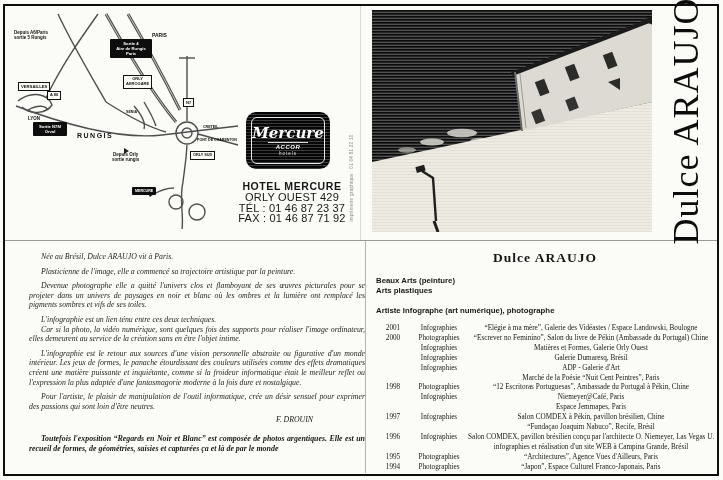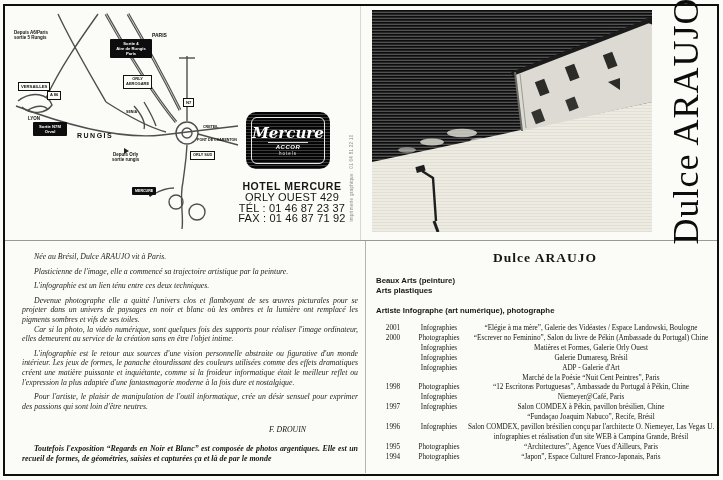--- a/index.html
+++ b/index.html
@@ -36,25 +36,25 @@
   .hotel-line{font-size:11px;line-height:10.5px;letter-spacing:.2px;}
   .print-credit{position:absolute;left:351px;top:178px;transform:translate(-50%,-50%) rotate(-90deg);
         font:400 4.5px/5px "Liberation Sans",sans-serif;color:#8a8a84;white-space:nowrap;letter-spacing:.3px;}
 
   
   .photo{position:absolute;left:372px;top:10px;width:280px;height:222px;background:#181818;}
   .vertical-name{position:absolute;left:686px;top:121px;transform:translate(-50%,-50%) rotate(-90deg);
         white-space:nowrap;font:400 36px/36px "Liberation Serif",serif;color:#0c0c0c;letter-spacing:1px;}
 
   
-  .bio{position:absolute;left:12px;top:247px;width:352px;padding:0 6px 0 10px;box-sizing:border-box;}
+  .bio{position:absolute;left:19px;top:247px;width:352px;padding:0 6px 0 10px;box-sizing:border-box;}
   .bio p{margin:5px 0 0;font:italic 700 7.8px/9.6px "Liberation Serif",serif;font-weight:400;
         text-align:justify;text-indent:12px;color:#1d1d1d;}
   .bio p.cont{margin-top:0;}
-  .bio .signature{margin:14px 52px 0 0;text-align:right;font:italic 400 7.8px/10px "Liberation Serif",serif;}
+  .bio .signature{margin:4px 52px 0 0;text-align:right;font:italic 400 7.8px/10px "Liberation Serif",serif;}
   .bio .footnote{margin-top:9px;font:italic 700 7.9px/9.8px "Liberation Serif",serif;text-align:justify;text-indent:12px;}
 
   
   .cv{position:absolute;left:368px;top:246px;width:350px;padding:0 4px 0 8px;box-sizing:border-box;}
   .cv-title{text-align:center;font:700 13.5px/16px "Liberation Serif",serif;letter-spacing:1px;margin:4px 0 10px;}
   .cv-head{font:700 7.8px/10px "Liberation Sans",sans-serif;}
   .cv-role{font:700 7.8px/10px "Liberation Sans",sans-serif;margin-top:10px;margin-bottom:8px;}
   .cv-row{display:grid;grid-template-columns:34px 58px 1fr;font:400 7.2px/9.9px "Liberation Serif",serif;}
   .cv-row span{white-space:nowrap;overflow:hidden;text-align:center;}
 </style>
@@ -187,22 +187,22 @@
       <path d="M64,211 L61,168 L50,161" stroke="#1e1e1e" stroke-width="2.4" fill="none"></path>
       <rect x="44" y="156" width="9" height="6" fill="#1e1e1e" transform="rotate(-15 48 159)"></rect>
       <path d="M62,211 L66,222" stroke="#1e1e1e" stroke-width="3" fill="none"></path>
     </svg>
   </div>
   <div class="vertical-name">Dulce ARAUJO</div>
 
   <div class="bio">
     <p>Née au Brésil, Dulce ARAUJO vit à Paris.</p>
     <p>Plasticienne de l'image, elle a commencé sa trajectoire artistique par la peinture.</p>
+    <p>Devenue photographe elle a quitté l'univers clos et flamboyant de ses œuvres picturales pour se projeter dans un univers de paysages en noir et blanc où les ombres et la lumière ont remplacé les pigments sombres et vifs de ses toiles.</p>
     <p>L'infographie est un lien ténu entre ces deux techniques.</p>
-    <p>Devenue photographe elle a quitté l'univers clos et flamboyant de ses œuvres picturales pour se projeter dans un univers de paysages en noir et blanc où les ombres et la lumière ont remplacé les pigments sombres et vifs de ses toiles.</p>
     <p class="cont">Car si la photo, la vidéo numérique, sont quelques fois des supports pour réaliser l'image ordinateur, elles demeurent au service de la création sans en être l'objet intime.</p>
     <p>L'infographie est le retour aux sources d'une vision personnelle abstraite ou figurative d'un monde intérieur. Les jeux de formes, le panache étourdissant des couleurs utilisées comme des effets dramatiques créent une matière puissante et inquiétante, comme si la froideur informatique était le meilleur reflet ou l'expression la plus adaptée d'une fantasmagorie moderne à la fois dure et nostalgique.</p>
     <p>Pour l'artiste, le plaisir de manipulation de l'outil informatique, crée un désir sensuel pour exprimer des passions qui sont loin d'être neutres.</p>
     <div class="signature">F. DROUIN</div>
     <div class="footnote">Toutefois l'exposition “Regards en Noir et Blanc” est composée de photos argentiques. Elle est un recueil de formes, de géométries, saisies et capturées ça et là de par le monde</div>
   </div>
 
   <div class="cv">
     <div class="cv-title">Dulce ARAUJO</div>
     <div class="cv-head">Beaux Arts (peinture)</div>
@@ -245,20 +245,21 @@
       <span>“12 Escritoras Portuguesas”, Ambassade du Portugal à Pékin, Chine</span>
     </div>
     <div class="cv-row">
       <span></span>
       <span>Infographies</span>
       <span>Niemeyer@Café, Paris</span>
     </div>
     <div class="cv-row">
       <span></span>
       <span></span>
+      <span>Espace Jemmapes, Paris</span>
     </div>
     <div class="cv-row">
       <span>1997</span>
       <span>Infographies</span>
       <span>Salon COMDEX à Pékin, pavillon brésilien, Chine</span>
     </div>
     <div class="cv-row">
       <span></span>
       <span></span>
       <span>“Fundaçao Joaquim Nabuco”, Recife, Brésil</span>

